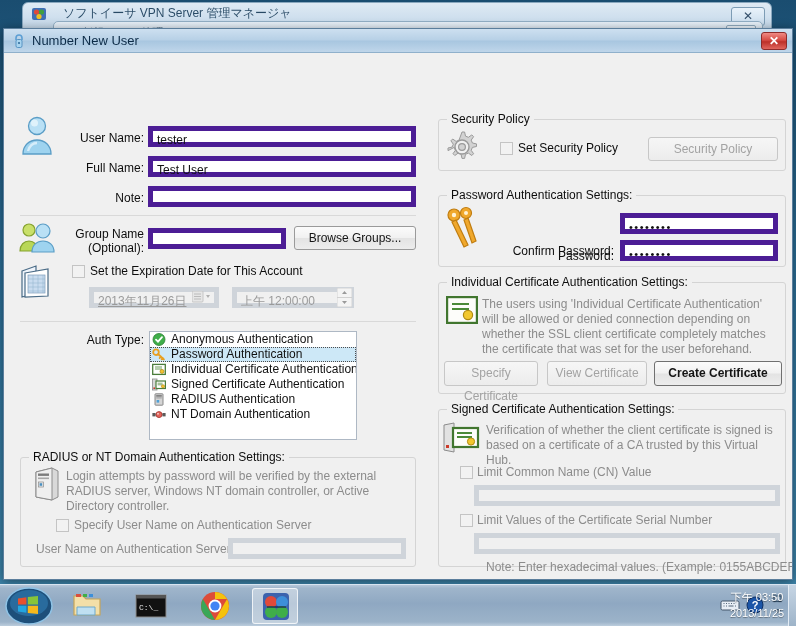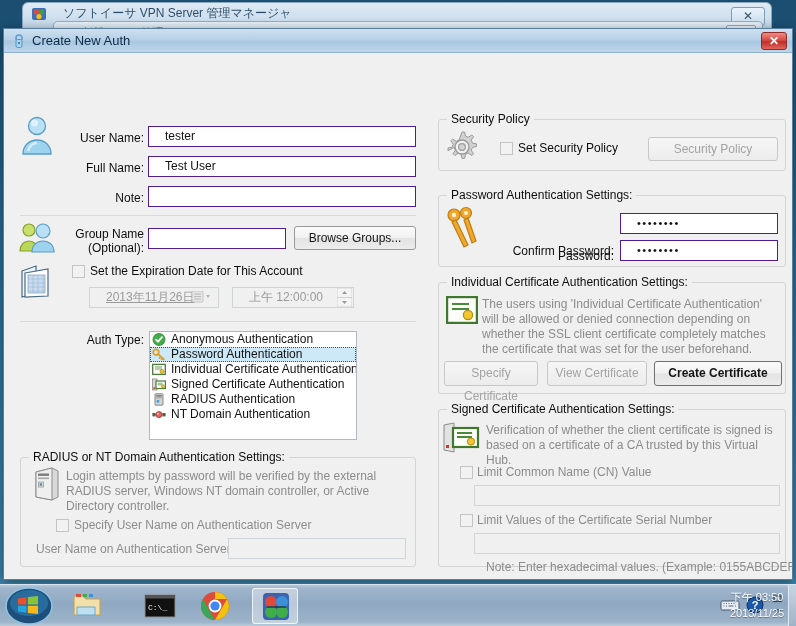--- a/index.html
+++ b/index.html
@@ -88,23 +88,23 @@
 
   #body { position: relative; width: 100%; height: 528px; background: #f0f0f0; }
 
   
   .lbl { position: absolute; font-size: 12px; color: #0d0d0d; white-space: nowrap; }
   .lbl.right { text-align: right; }
   .lbl.dim { color: #8c8c8c; }
 
   .tb {           
     position: absolute; background: #fff;
-    border: 1px solid #4c1d95;
+    border: 5px solid #4c1d95;
     font-size: 12px; color: #111;
-    padding: 0 16px; line-height: 19px; height: 21px;
+    padding: 0 4px; line-height: 19px; height: 21px;
     font-family: "Liberation Sans", sans-serif;
   }
   .tb.disabled { background: #f0f0f0; border-color: #cfd4da; color: #9a9a9a; }
   .tb.pw { letter-spacing: 1.5px; font-size: 11px; }
 
   .btn {
     position: absolute;
     border: 1px solid #9a9a9a; border-radius: 3px;
     background: linear-gradient(180deg,#fbfbfb 0%,#f1f1f1 48%,#e3e3e3 52%,#ededed 100%);
     font-size: 12px; color: #151515; text-align: center; cursor: pointer;
@@ -189,21 +189,21 @@
   <div id="dialog">
 
     <div id="titlebar">
       <span class="tb-icon">
         <svg width="16" height="16" viewBox="0 0 16 16">
           <path d="M5 7V5a3 3 0 0 1 6 0v2" fill="none" stroke="#5d9fd4" stroke-width="1.6"></path>
           <rect x="5" y="6.5" width="6" height="8" rx="1.6" fill="#a8d4ef" stroke="#4e8dbf" stroke-width=".9"></rect>
           <circle cx="8" cy="10" r="1.1" fill="#35709e"></circle>
         </svg>
       </span>
-      <span class="tb-text">Create New Auth</span>
+      <span class="tb-text">Number New User</span>
       <div class="tb-close">✕</div>
     </div>
 
     <div id="body">
 
       <span style="position:absolute;left:16px;top:62px;">
         <svg width="34" height="40" viewBox="0 0 34 40">
           <circle cx="17" cy="11" r="8.5" fill="#b9e0f5" stroke="#5a9dc6" stroke-width="1.3"></circle>
           <circle cx="14.5" cy="8" r="3.5" fill="#e8f6fd" opacity=".8"></circle>
           <path d="M3 39c0-8.5 6.3-14 14-14s14 5.5 14 14z" fill="#9ed3ef" stroke="#5a9dc6" stroke-width="1.3"></path>
@@ -443,21 +443,21 @@
 
     <div class="tbbtn" style="left:64px;">
       <svg width="46" height="36" viewBox="0 0 46 36">
         <path d="M10 8h9l3 3h14v16H10z" fill="#f3dfa8" stroke="#c6a559" stroke-width="1.2"></path>
         <rect x="12" y="6" width="5" height="3" fill="#d94f3d"></rect>
           <rect x="19" y="6" width="4" height="3" fill="#3fae49"></rect>
           <rect x="25" y="6" width="4" height="3" fill="#3d8fd9"></rect>
         <path d="M13 19h18v8H13z" fill="#bfe0f2" stroke="#6fa8c9" stroke-width="1"></path>
       </svg>
     </div>
-    <div class="tbbtn" style="left:137px;">
+    <div class="tbbtn" style="left:128px;">
       <svg width="46" height="36" viewBox="0 0 46 36">
         <rect x="8" y="7" width="30" height="22" fill="#111" stroke="#8d8d8d" stroke-width="1"></rect>
         <rect x="8" y="7" width="30" height="3.5" fill="#555"></rect>
         <text x="11" y="22" fill="#e8e8e8" font-size="8" font-family="Liberation Mono, monospace">C:\_</text>
       </svg>
     </div>
     <div class="tbbtn" style="left:192px;">
       <svg width="46" height="36" viewBox="0 0 46 36">
         <circle cx="23" cy="18" r="14" fill="#dd4b39"></circle>
         <path d="M23 4a14 14 0 0 1 12.1 7H23z" fill="#f4c20d"></path>

